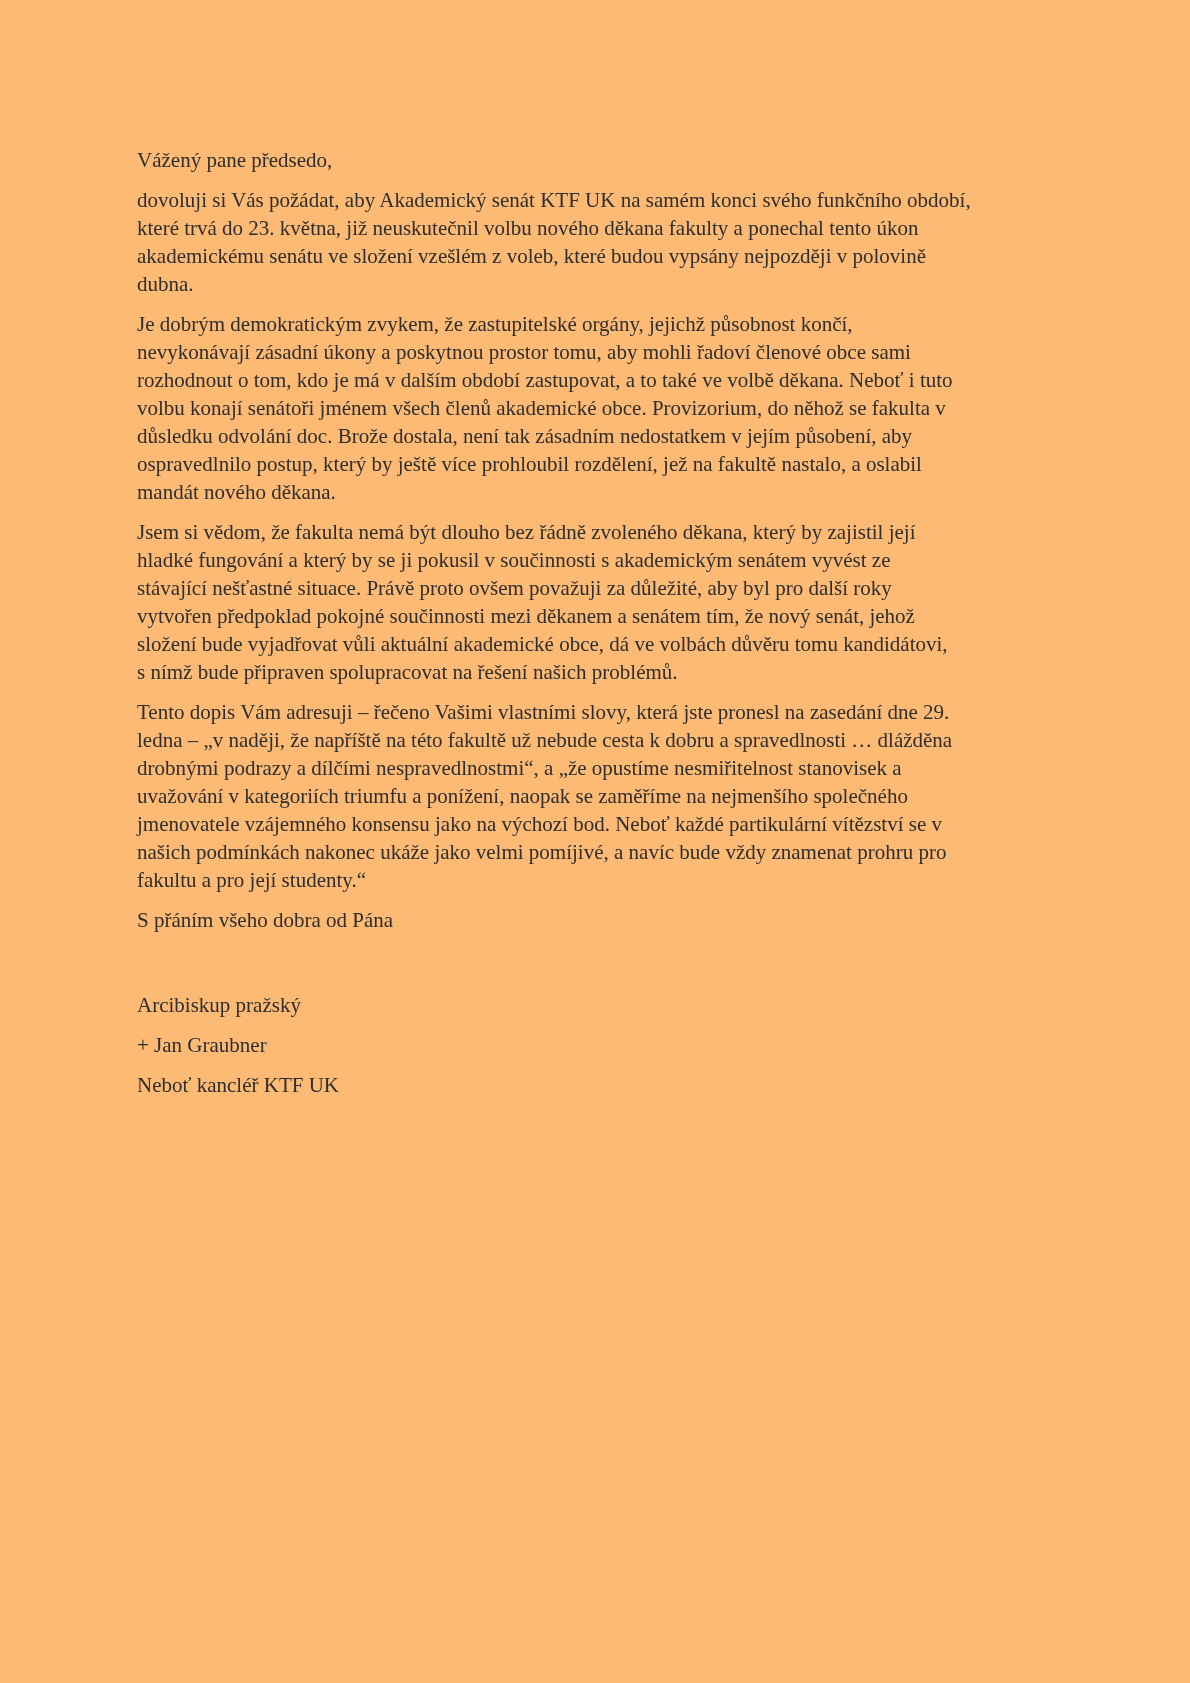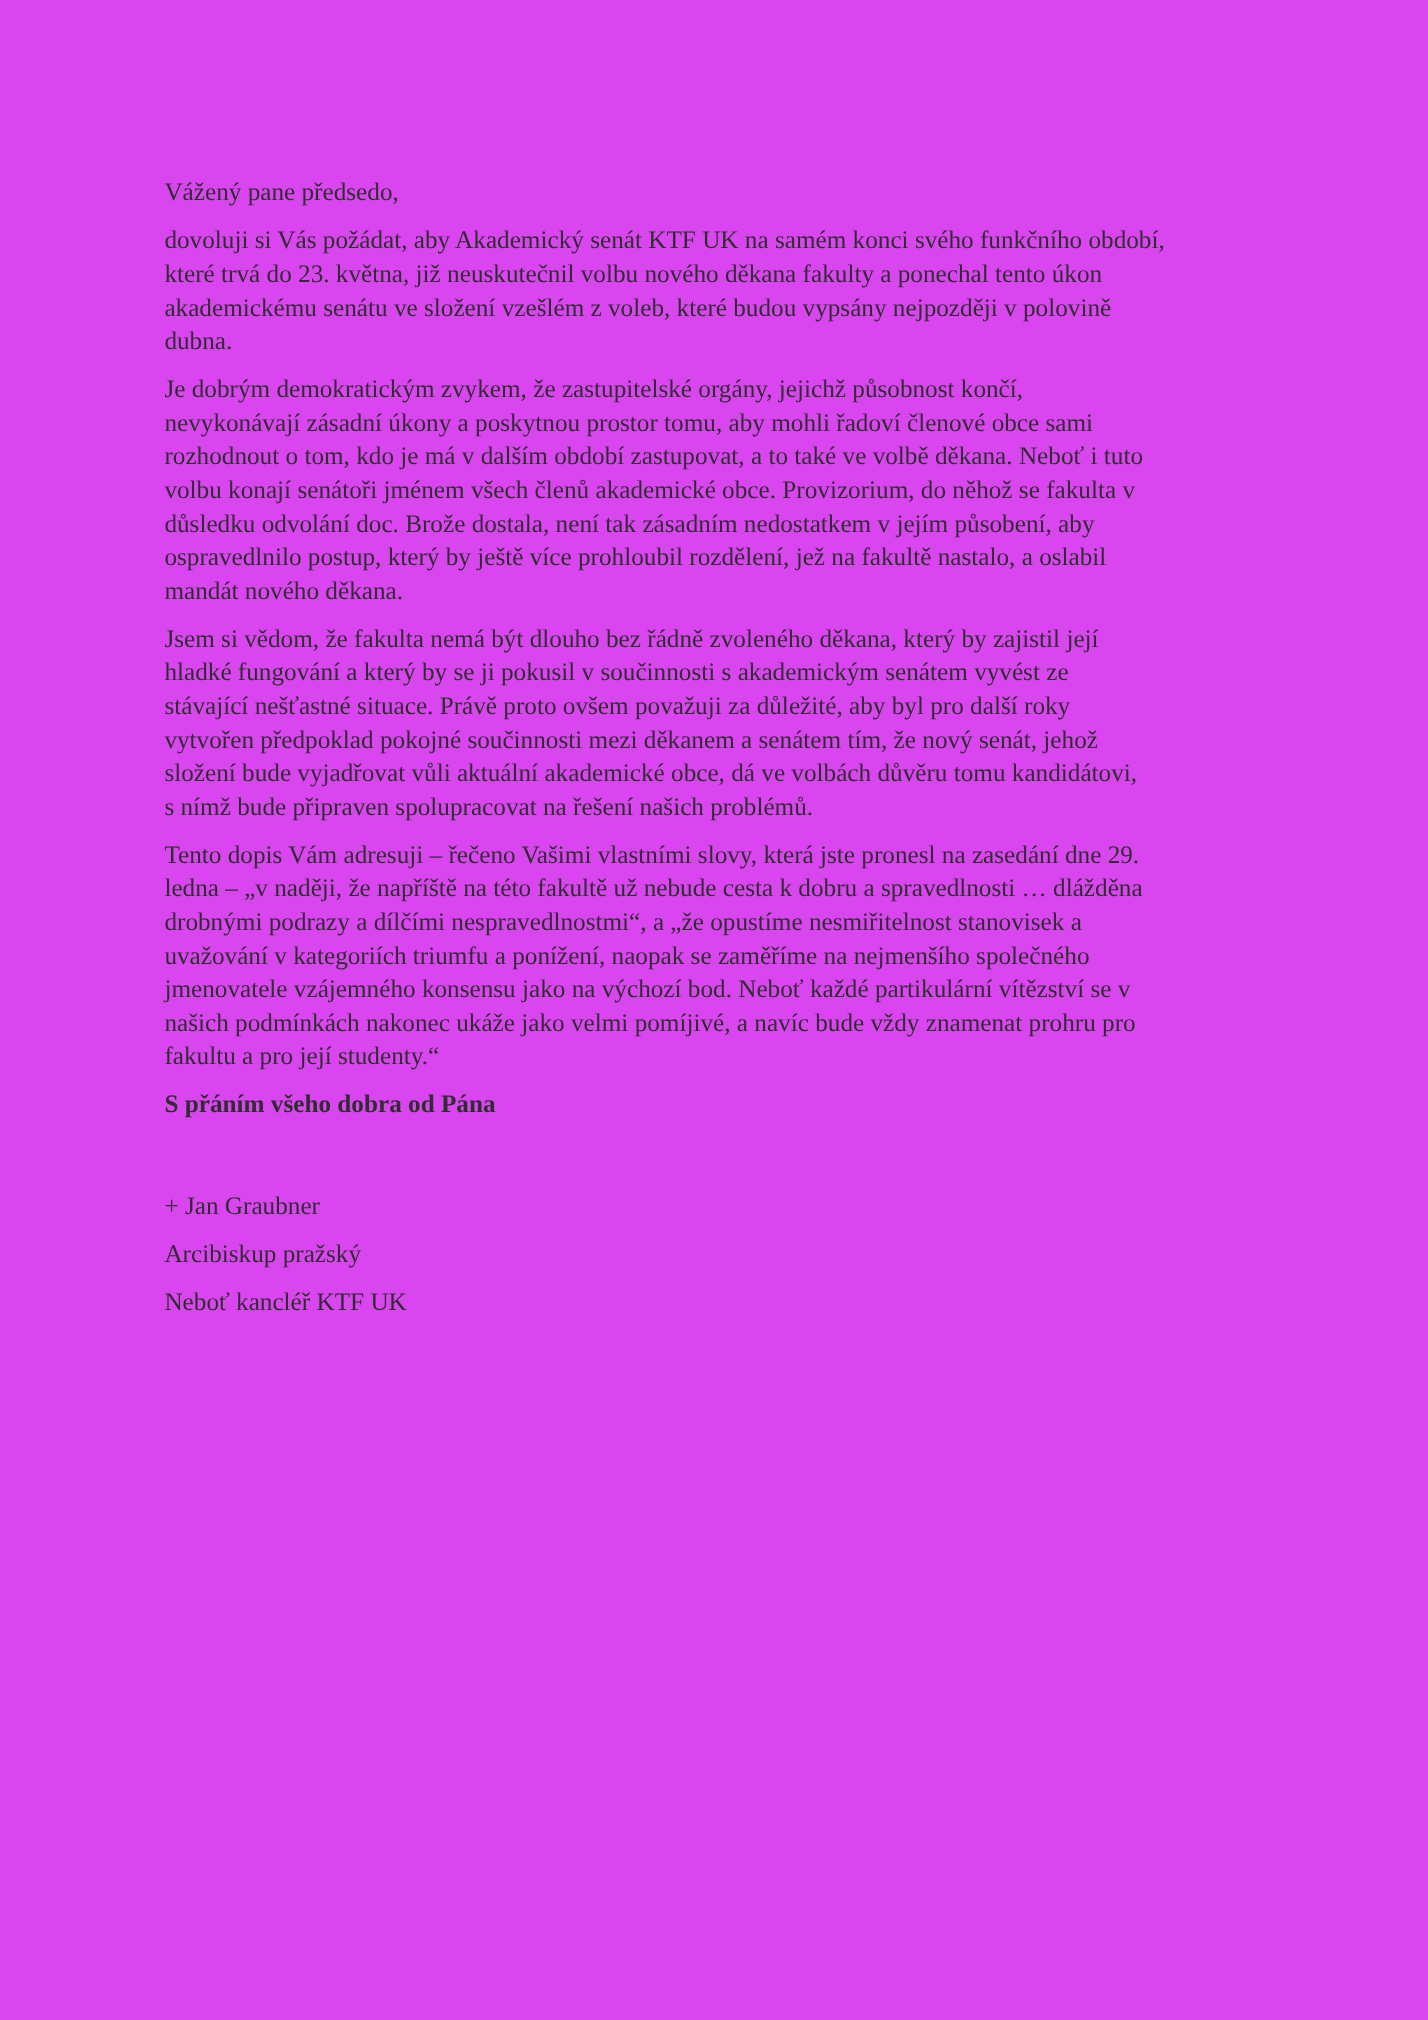--- a/index.html
+++ b/index.html
@@ -10,35 +10,34 @@
   body {
     width: 1190px;
     height: 1683px;
     overflow: hidden;
   }
   .page {
     box-sizing: border-box;
     width: 1190px;
     height: 1683px;
     padding: 146px 135px 0 137px;
-    background: #d946ef;
+    background: #fdba74;
     font-family: "Liberation Serif", "DejaVu Serif", serif;
     font-size: 21px;
     line-height: 28px;
     color: #2e2e2e;
     -webkit-font-smoothing: antialiased;
   }
   .para {
     margin: 0 0 12px 0;
     white-space: pre-line; 
     text-align: left;
   }
   .closing {
     margin-bottom: 57px; 
-    font-weight: bold;
   }
   .sig-line {
     margin: 0 0 12px 0;
     white-space: pre-line;
   }
 </style>
 </head>
 <body>
 
 <div class="page">
@@ -67,18 +66,18 @@
   <p class="para">Tento dopis Vám adresuji – řečeno Vašimi vlastními slovy, která jste pronesl na zasedání dne 29.
 ledna – „v naději, že napříště na této fakultě už nebude cesta k dobru a spravedlnosti … dlážděna
 drobnými podrazy a dílčími nespravedlnostmi“, a „že opustíme nesmiřitelnost stanovisek a
 uvažování v kategoriích triumfu a ponížení, naopak se zaměříme na nejmenšího společného
 jmenovatele vzájemného konsensu jako na výchozí bod. Neboť každé partikulární vítězství se v
 našich podmínkách nakonec ukáže jako velmi pomíjivé, a navíc bude vždy znamenat prohru pro
 fakultu a pro její studenty.“</p>
 
   <p class="para closing">S přáním všeho dobra od Pána</p>
 
+  <p class="sig-line">Arcibiskup pražský</p>
+
   <p class="sig-line">+ Jan Graubner</p>
-
-  <p class="sig-line">Arcibiskup pražský</p>
 
   <p class="sig-line">Neboť kancléř KTF UK</p>
 </div>
 
 </body></html>

